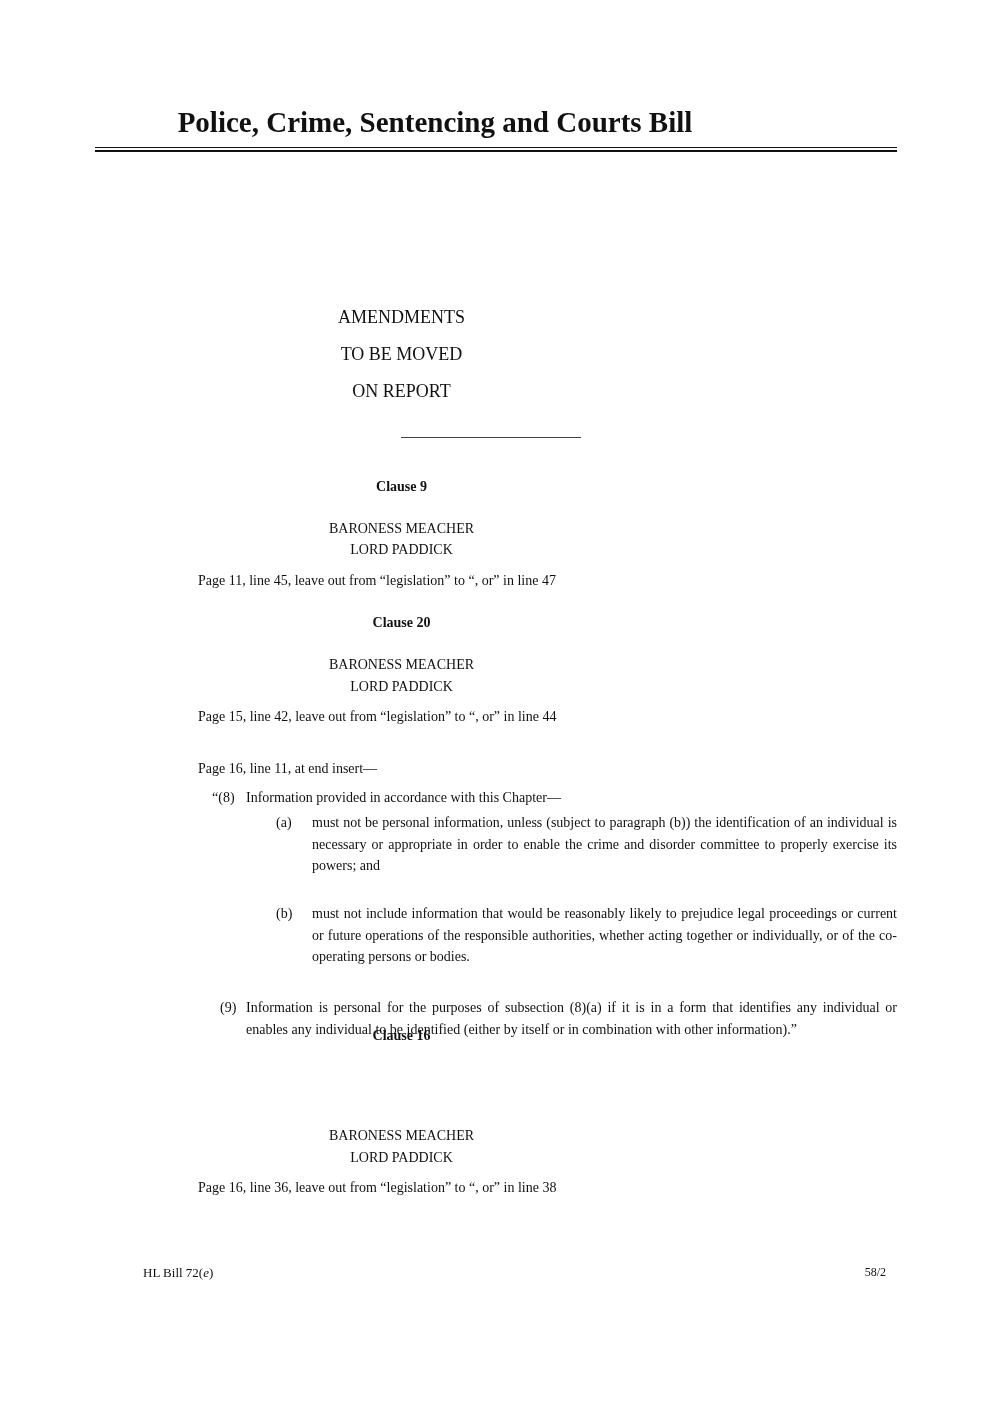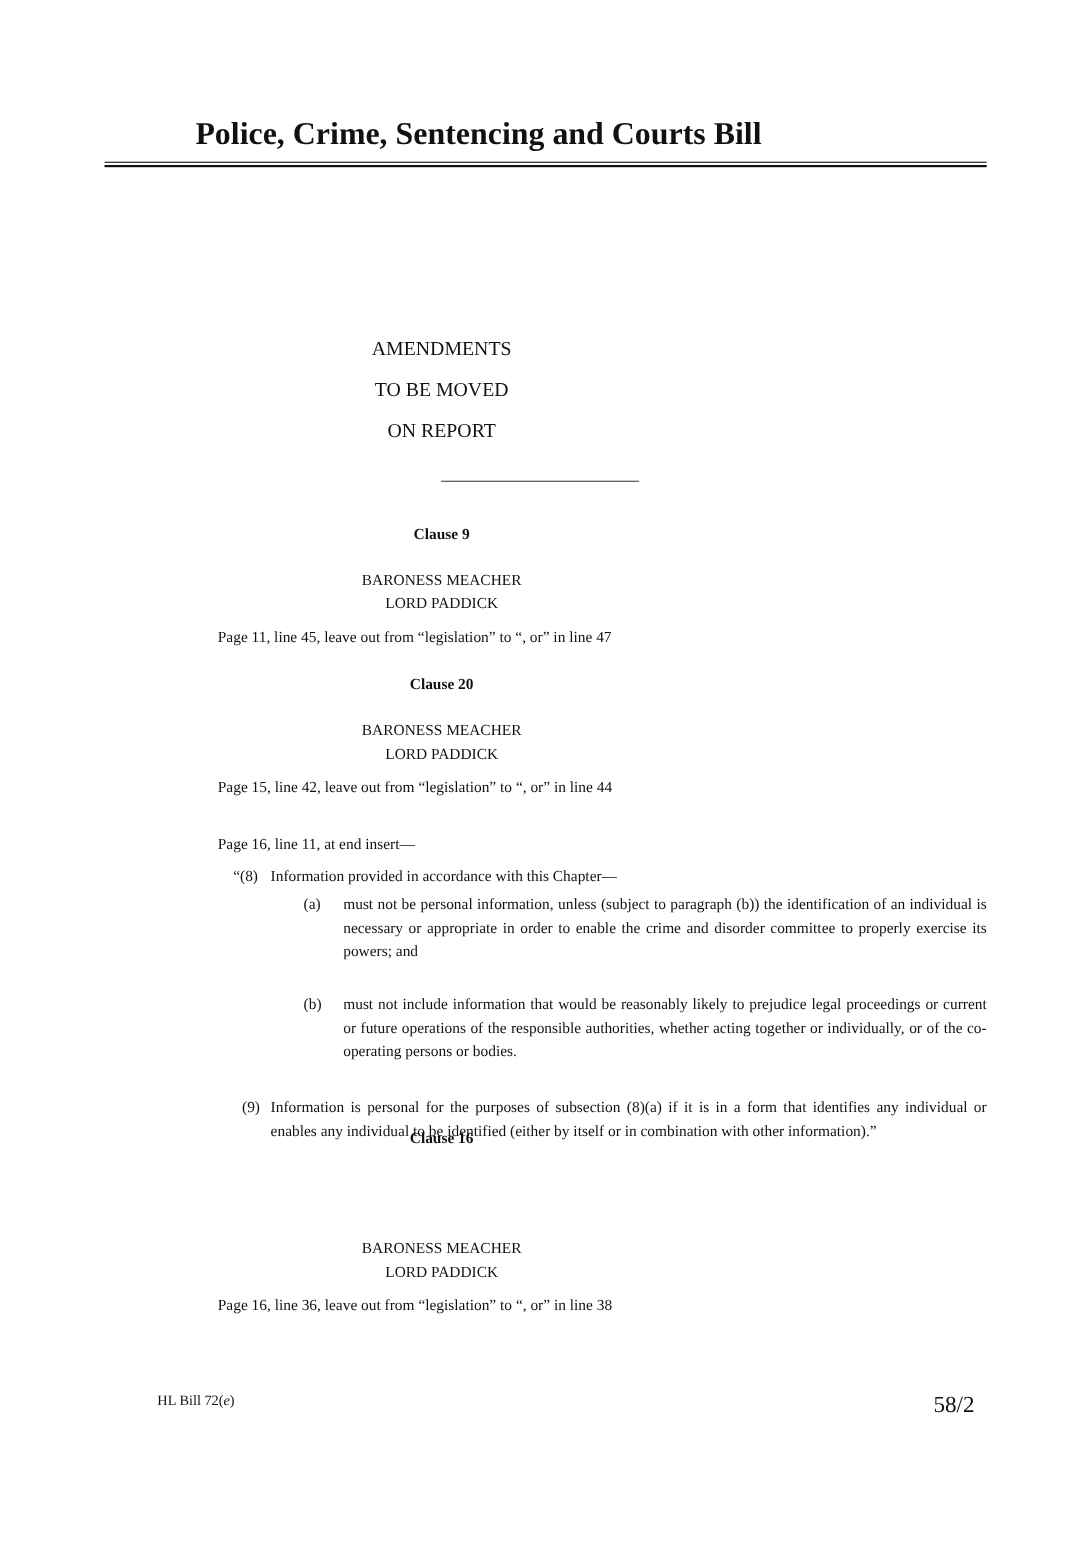--- a/index.html
+++ b/index.html
@@ -13,21 +13,21 @@
   .bold{font-weight:bold;}
   .text{font-size:14px;line-height:21.5px;}
   .amd{left:198px;}
   .sub{left:212px;width:685px;}
   .sub .num{position:absolute;left:0;}
   .sub .body{margin-left:34px;text-align:justify;}
   .para{left:276px;width:621px;}
   .para .num{position:absolute;left:0;}
   .para .body{margin-left:36px;text-align:justify;}
   .footer-left{left:95px;top:1265px;font-size:13px;margin-left:48px;}
-  .footer-right{right:105px;top:1265px;font-size:21px;}
+  .footer-right{right:105px;top:1265px;font-size:12px;}
 </style>
 </head>
 <body>
 
 <div class="abs title">Police, Crime, Sentencing and Courts Bill</div>
 <div class="abs rule1"></div>
 <div class="abs rule2"></div>
 
 <div class="abs center" style="top:307px">AMENDMENTS</div>
 <div class="abs center" style="top:344px">TO BE MOVED</div>

